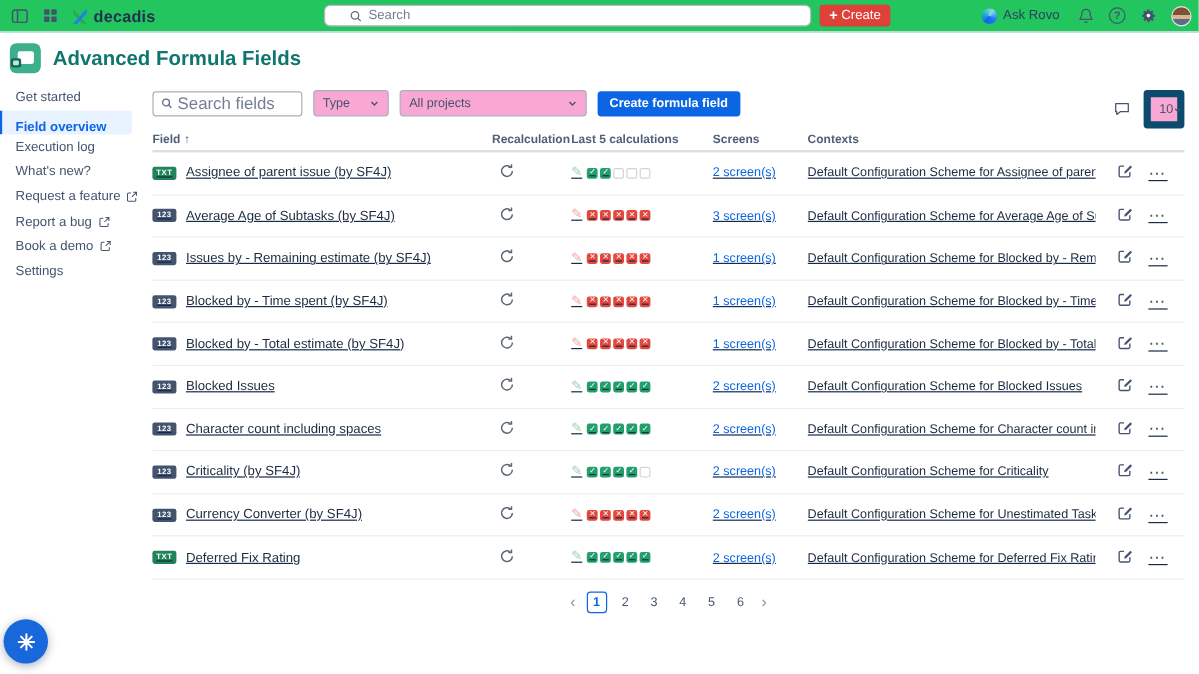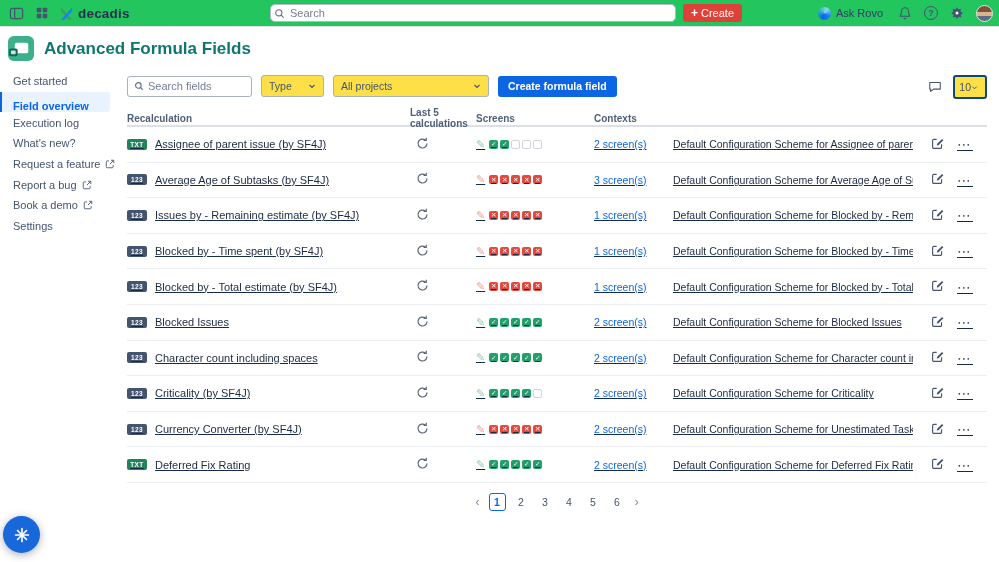--- a/index.html
+++ b/index.html
@@ -11,21 +11,21 @@
     color: #172B4D;
     overflow: hidden;
   }
 
   
   .topbar { position: absolute; top: 0; left: 0; right: 0; height: 27px; background: #22c55e; border-bottom: 1px solid #E0E2E6; }
   .tb-left { position: absolute; left: 7px; top: 0; height: 26px; display: flex; align-items: center; gap: 8px; }
   .icon-btn { display: inline-flex; align-items: center; justify-content: center; width: 18px; height: 18px; color: #44546F; cursor: pointer; }
   .logo { display: flex; align-items: center; gap: 4px; cursor: pointer; }
   .logo-text { font-size: 13.5px; font-weight: 600; color: #22324E; letter-spacing: .2px; }
-  .tb-search { position: absolute; left: 270px; top: 4px; width: 406px; height: 18px; border: 1px solid #B3B9C4; border-radius: 5px; display: flex; align-items: center; gap: 5px; padding: 0 3px; background: #fff; }
+  .tb-search { position: absolute; left: 270px; top: 4px; width: 406px; height: 18px; border: 1px solid #B3B9C4; border-radius: 5px; display: flex; align-items: center; gap: 5px; padding: 0 20px; background: #fff; }
   .tb-search input { flex: 1; border: none; outline: none; font-size: 11px; font-family: inherit; color: #172B4D; background: transparent; }
   .tb-search input::placeholder { color: #737E93; }
   .create-btn { position: absolute; left: 683px; top: 4px; height: 18px; display: flex; align-items: center; gap: 3px; padding: 0 8px; background: #DE4138; border: none; border-radius: 3px; color: #fff; font-size: 11px; font-family: inherit; cursor: pointer; }
   .plus-glyph { font-size: 12px; font-weight: 700; line-height: 1; }
   .tb-right { position: absolute; right: 6px; top: 0; height: 26px; display: flex; align-items: center; gap: 10px; }
   .rovo { display: flex; align-items: center; gap: 5px; font-size: 11px; color: #2E4061; cursor: pointer; padding: 2px 3px; border-radius: 10px; }
   .rovo-icon { width: 13px; height: 13px; border-radius: 50%; background: conic-gradient(from 210deg, #0C66E4, #2EB3C7, #8BDBE5, #1D7AFC, #0C66E4); }
   .help-badge { width: 14px; height: 14px; border: 1.5px solid #44546F; border-radius: 50%; display: flex; align-items: center; justify-content: center; font-size: 9px; font-weight: 700; color: #44546F; cursor: pointer; }
   .avatar { width: 17px; height: 17px; border-radius: 50%; cursor: pointer; background: linear-gradient(180deg,#7d5336 0 42%, #d9b48f 42% 68%, #5b6d84 68%); border: 1px solid #E0E2E6; }
 
@@ -37,29 +37,29 @@
   .sidebar { position: absolute; left: 0; top: 71px; width: 110px; }
   .sb-item { height: 20.7px; display: flex; align-items: center; padding-left: 13px; font-size: 11px; color: #44546F; cursor: pointer; white-space: nowrap; }
   .sb-item .ext { margin-left: 5px; color: #44546F; flex: none; }
   .sb-item.active { background: #E9F2FF; color: #0C66E4; border-left: 2px solid #0C66E4; padding-left: 11px; border-radius: 0 3px 3px 0; font-weight: 600; align-items: flex-end; }
 
   
   .main { position: absolute; left: 127px; top: 71px; width: 860px; }
   .toolbar { position: relative; height: 24px; margin-top: 4px; }
   .tb-filters { display: flex; align-items: center; gap: 9px; }
   .f-search { width: 125px; height: 21px; border: 1px solid #A9B0BE; border-radius: 3px; display: flex; align-items: center; gap: 4px; padding: 0 6px; }
-  .f-search input { width: 100%; border: none; outline: none; font-size: 11px; font-family: inherit; color: #172B4D; }
+  .f-search input { width: 100%; border: none; outline: none; font-size: 14px; font-family: inherit; color: #172B4D; }
   .f-search input::placeholder { color: #737E93; }
-  .select { height: 21px; border: 1px solid #A9B0BE; border-radius: 3px; display: flex; align-items: center; justify-content: space-between; padding: 10px 7px; font-size: 10.5px; color: #44546F; cursor: pointer; background: #fde047; }
+  .select { height: 21px; border: 1px solid #A9B0BE; border-radius: 3px; display: flex; align-items: center; justify-content: space-between; padding: 10px 7px; font-size: 10.5px; color: #44546F; cursor: pointer; background: #f9a8d4; }
   .sel-type { width: 63px; }
   .sel-projects { width: 156px; }
   .cff-btn { height: 21px; border: none; border-radius: 3px; background: #0C66E4; color: #fff; font-size: 10.5px; font-weight: 600; font-family: inherit; padding: 0 10px; cursor: pointer; }
   .toolbar-right { position: absolute; right: 0; top: 0; display: flex; align-items: center; gap: 11px; }
   .feedback-btn { display: inline-flex; color: #44546F; cursor: pointer; }
-  .sel-pagesize { width: 34px; height: 20px; border: 2px solid #0c4a6e; justify-content: flex-end; }
+  .sel-pagesize { width: 34px; height: 20px; border: 6px solid #0c4a6e; }
 
   
   .tgrid { display: grid; grid-template-columns: 283px 66px 118px 79px 1fr 26px 30px; align-items: center; }
   .thead { height: 20px; margin-top: 8px; border-bottom: 2px solid #DCDFE4; font-size: 10px; font-weight: 600; color: #505F79; }
   .th-field { display: flex; align-items: center; gap: 3px; cursor: pointer; }
   .sort-arrow { color: #505F79; font-size: 10px; }
   .trow { height: 35.6px; border-bottom: 1px solid #EDEEF1; font-size: 11px; text-decoration: underline; }
   .field-cell { display: flex; align-items: center; gap: 8px; min-width: 0; }
   .badge { min-width: 20px; height: 11px; padding: 0 2px; border-radius: 2px; color: #fff; font-size: 6.5px; font-weight: 700; letter-spacing: .4px; display: inline-flex; align-items: center; justify-content: center; flex: none; }
   .b-txt { background: #1F845A; }
@@ -249,20 +249,24 @@
         <span style="display:inline-flex;">
           <svg width="7" height="7" viewBox="0 0 16 16" fill="none" stroke="#44546F" stroke-width="2.2">
               <path d="m3 6 5 5 5-5"></path>
             </svg>
         </span>
       </div>
     </div>
   </div>
 
   <div class="tgrid thead">
+    <div class="th-field">
+      <span>Field</span>
+      <span class="sort-arrow">↑</span>
+    </div>
     <div>Recalculation</div>
     <div>Last 5 calculations</div>
     <div>Screens</div>
     <div>Contexts</div>
     <div></div>
       <div></div>
   </div>
 
   <div id="table-body">
       <div class="tgrid trow">

